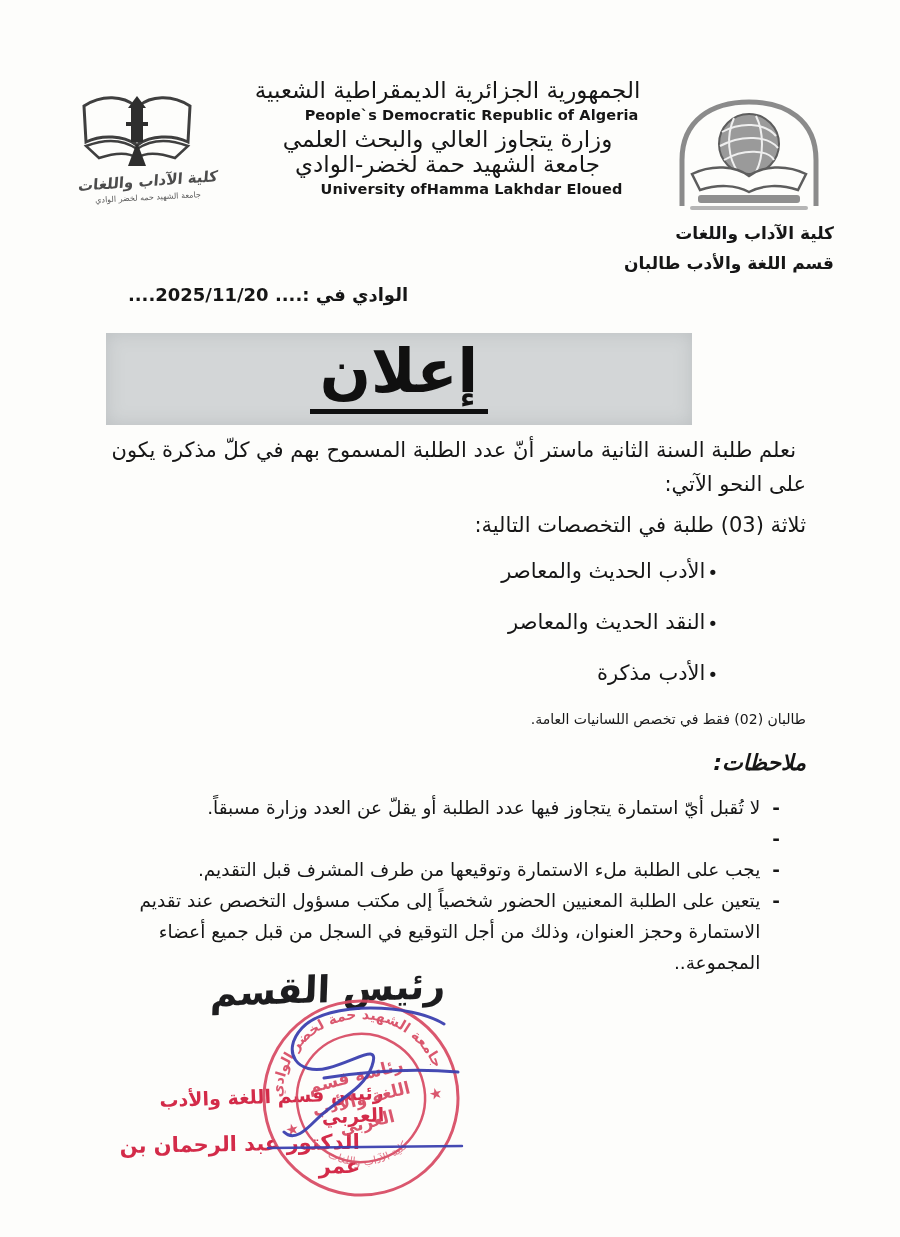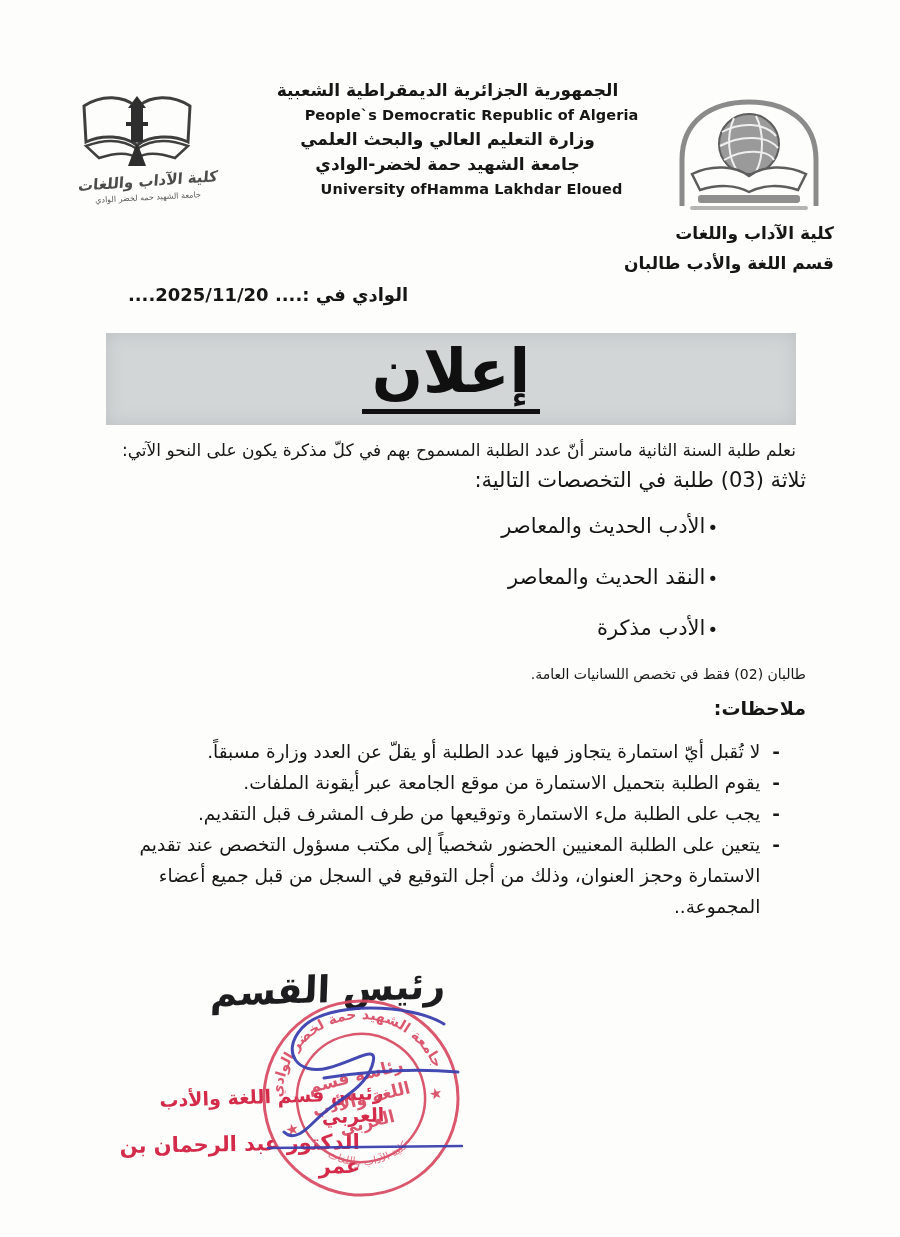--- a/index.html
+++ b/index.html
@@ -8,60 +8,60 @@
     position:relative; width:900px; height:1237px; margin:0 auto;
     background:#fdfdfb; color:#161616; overflow:hidden;
   }
   .ar { direction:rtl; font-family:"DejaVu Sans", sans-serif; }
   .en { direction:ltr; font-family:"DejaVu Sans", sans-serif;margin-left:48px; }
 
   
   .hdr-center {
     position:absolute; left:225px; top:78px; width:445px; text-align:center;
   }
-  .hdr-line-ar { font-size:17px; font-weight:bold; line-height:25px; }
+  .hdr-line-ar { font-size:23px; font-weight:normal; line-height:25px; }
   .hdr-line-en { font-size:14.5px; font-weight:bold; line-height:24px; letter-spacing:.1px; }
 
   .logo-left { position:absolute; left:62px; top:92px; width:172px; text-align:center; }
   .logo-left .callig1 { font-size:15px; font-weight:bold; color:#4c4c4c; transform:rotate(-4deg) skewX(-8deg); margin-top:2px; }
   .logo-left .callig2 { font-size:8px; color:#5a5a5a; transform:rotate(-3deg); margin-top:3px; }
 
   .logo-right { position:absolute; left:660px; top:96px; width:178px; text-align:center; }
 
   .faculty-block {
     position:absolute; right:66px; top:218px; text-align:right; direction:rtl;
     font-weight:bold; font-size:17px; line-height:30px;
   }
 
   .date-line {
     position:absolute; left:98px; top:284px; width:340px;
     direction:rtl; text-align:center; font-weight:bold; font-size:18px;
   }
 
   
   .title-band {
-    position:absolute; left:106px; top:333px; width:690px; height:92px;
+    position:absolute; left:106px; top:333px; width:586px; height:92px;
     background:#d3d6d7; display:flex; align-items:center; justify-content:center;
     box-shadow:inset 0 0 18px rgba(120,128,130,.25);
   }
   .title-band .title {
     font-size:60px; font-weight:bold; color:#101010; line-height:1;
     border-bottom:5px solid #101010; padding:0 10px 8px;
     direction:rtl; transform:translateY(-2px);
   }
 
   
   .body-block { position:absolute; left:94px; top:433px; width:712px; direction:rtl; text-align:right; }
-  .p-intro { font-size:17px; line-height:34px; text-indent:10px; }
-  .p-rule3 { font-size:21px; margin-top:1px; }
+  .p-intro { font-size:21px; line-height:34px; text-indent:10px; }
+  .p-rule3 { font-size:21px; margin-top:12px; }
   .spec-list { margin-top:22px; padding-right:88px; list-style:none; }
   .spec-item { font-size:21px; height:51px; display:flex; direction:rtl; align-items:flex-start; }
   .spec-item .marker { font-size:18px; margin-left:2px; line-height:28px; }
   .p-rule2 { font-size:14px; margin-top:-1px; }
-  .notes-heading { font-size:19px; font-weight:bold; margin-top:15px; }
+  .notes-heading { font-size:22px; font-weight:bold; margin-top:23px;font-style:italic; }
   .notes-list { margin-top:17px; list-style:none; padding-right:26px; }
   .note-item { display:flex; direction:rtl; font-size:18.5px; line-height:31px; }
   .note-item .marker { margin-left:12px; font-weight:bold; }
 
   
   .dept-head {
     position:absolute; left:198px; top:968px; width:260px; text-align:center;
     font-size:37px; font-weight:bold; direction:rtl;
     transform:rotate(-2deg) skewX(-4deg); color:#1d1d1f;
   }
@@ -101,21 +101,21 @@
         <path d="M75 50 L84 74 L66 74 Z"></path>
       </g>
     </svg>
     <div class="callig1 ar">كلية الآداب واللغات</div>
     <div class="callig2 ar">جامعة الشهيد حمه لخضر الوادي</div>
   </div>
 
   <div class="hdr-center">
     <div class="hdr-line-ar ar">الجمهورية الجزائرية الديمقراطية الشعبية</div>
     <div class="hdr-line-en en">People`s Democratic Republic of Algeria</div>
-    <div class="hdr-line-ar ar">وزارة التعليم العالي والبحث العلمي</div>
+    <div class="hdr-line-ar ar">وزارة يتجاوز العالي والبحث العلمي</div>
     <div class="hdr-line-ar ar">جامعة الشهيد حمة لخضر-الوادي</div>
     <div class="hdr-line-en en">University ofHamma Lakhdar Eloued</div>
   </div>
 
   <div class="logo-right">
     <svg width="178" height="118" viewBox="0 0 178 118">
       <path d="M22 110 L22 64 C22 24, 52 6, 89 6 C126 6, 156 24, 156 64 L156 110" fill="none" stroke="#8b8b8b" stroke-width="5"></path>
       <g stroke="#6f6f6f" fill="none">
         <circle cx="89" cy="48" r="30" fill="#9a9a9a" stroke="#5d5d5d" stroke-width="2"></circle>
         <path d="M62 36 C80 26, 104 26, 116 40" stroke="#efefef" stroke-width="2"></path>
@@ -165,21 +165,20 @@
     <p class="p-rule2 ar">طالبان (02) فقط في تخصص اللسانيات العامة.</p>
     <p class="notes-heading ar">ملاحظات:</p>
 
     <ul class="notes-list">
       <li class="note-item">
         <span class="marker">-</span>
         <span>لا تُقبل أيّ استمارة يتجاوز فيها عدد الطلبة أو يقلّ عن العدد وزارة مسبقاً.</span>
       </li>
       <li class="note-item">
         <span class="marker">-</span>
-        <span>يقوم الطلبة بتحميل الاستمارة من موقع الجامعة عبر أيقونة الملفات.</span>
       </li>
       <li class="note-item">
         <span class="marker">-</span>
         <span>يجب على الطلبة ملء الاستمارة وتوقيعها من طرف المشرف قبل التقديم.</span>
       </li>
       <li class="note-item">
         <span class="marker">-</span>
         <span>يتعين على الطلبة المعنيين الحضور شخصياً إلى مكتب مسؤول التخصص عند تقديم الاستمارة وحجز العنوان، وذلك من أجل التوقيع في السجل من قبل جميع أعضاء المجموعة..</span>
       </li>
     </ul>

